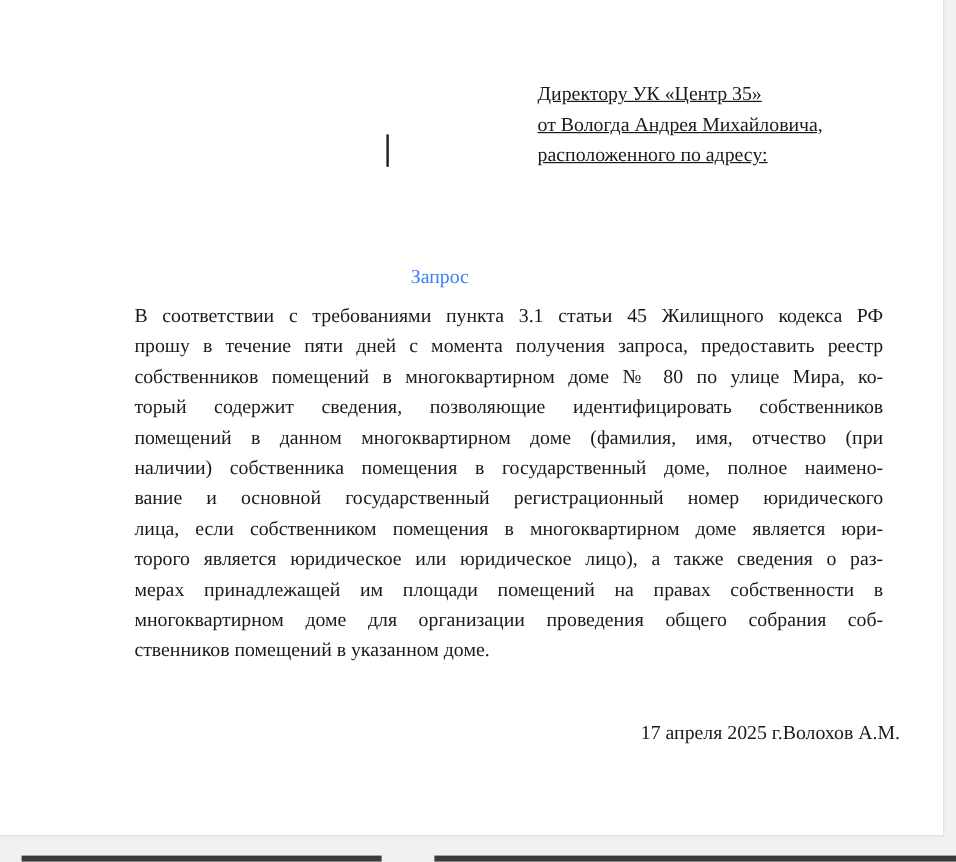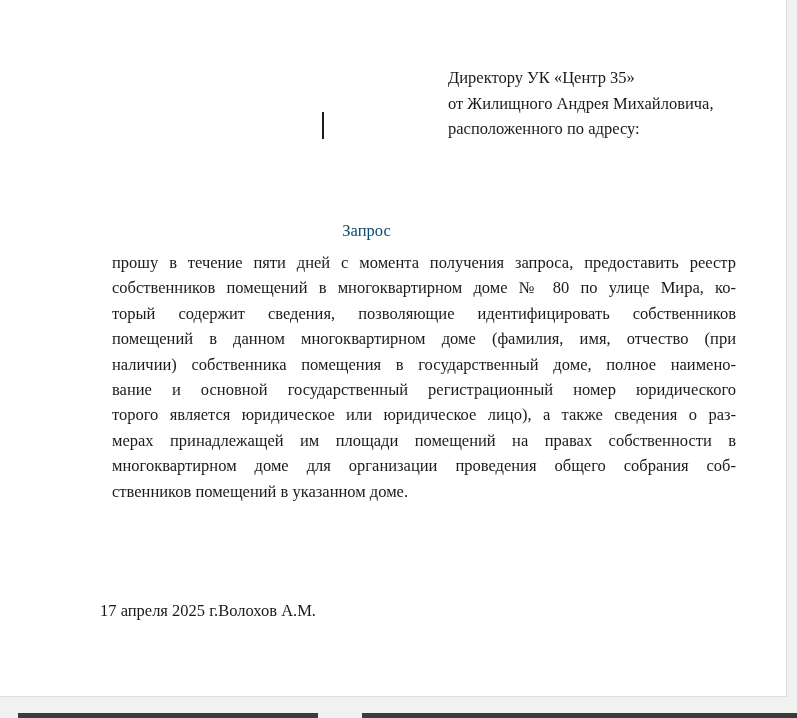--- a/index.html
+++ b/index.html
@@ -34,20 +34,21 @@
     position: absolute;
     left: 448px;
     top: 65px;
     width: 300px;
   }
   .addressee .line {
     font-size: 16.5px;
     line-height: 25.5px;
     color: #1a1a1a;
     white-space: pre;
+    text-decoration: underline;
   }
 
   
   .caret {
     position: absolute;
     left: 322px;
     top: 112px;
     width: 2px;
     height: 27px;
     background: #1c1c1c;
@@ -55,21 +56,21 @@
 
   
   .doc-title {
     position: absolute;
     left: 0;
     top: 220px;
     width: 727px;
     text-align: center;
     font-size: 16.5px;
     line-height: 22px;
-    color: #0c4a6e;
+    color: #3b82f6;
   }
   .doc-title .inner {
     display: inline-block;
     margin-left: 6px;
   }
 
   
   .body-block {
     position: absolute;
     left: 112px;
@@ -85,25 +86,25 @@
     white-space: pre-wrap;
   }
   .body-block .bline.last {
     text-align: center;
     text-align-last: left;
   }
 
   
   .footer-row {
     position: absolute;
-    left: 100px;
+    left: 126px;
     top: 600px;
     width: 624px;
     display: flex;
-    justify-content: flex-start;
+    justify-content: flex-end;
     align-items: baseline;
   }
   .footer-row .fitem {
     font-size: 16.5px;
     line-height: 22px;
     color: #1a1a1a;
     white-space: pre;
   }
 
   
@@ -140,37 +141,39 @@
     background: #3b3b3d;
   }
 </style>
 </head>
 <body>
 
 <div class="page">
 
   <div class="addressee">
     <div class="line">Директору УК «Центр 35»</div>
-    <div class="line">от Жилищного Андрея Михайловича,</div>
+    <div class="line">от Вологда Андрея Михайловича,</div>
     <div class="line">расположенного по адресу:</div>
   </div>
 
   <div class="caret"></div>
 
   <div class="doc-title">
     <span class="inner">Запрос</span>
   </div>
 
   <div class="body-block">
+    <div class="bline">В соответствии с требованиями пункта 3.1 статьи 45 Жилищного кодекса РФ</div>
     <div class="bline">прошу в течение пяти дней с момента получения запроса, предоставить реестр</div>
     <div class="bline">собственников помещений в многоквартирном доме № 80 по улице Мира, ко-</div>
     <div class="bline">торый содержит сведения, позволяющие идентифицировать собственников</div>
     <div class="bline">помещений в данном многоквартирном доме (фамилия, имя, отчество (при</div>
     <div class="bline">наличии) собственника помещения в государственный доме, полное наимено-</div>
     <div class="bline">вание и основной государственный регистрационный номер юридического</div>
+    <div class="bline">лица, если собственником помещения в многоквартирном доме является юри-</div>
     <div class="bline">торого является юридическое или юридическое лицо), а также сведения о раз-</div>
     <div class="bline">мерах принадлежащей им площади помещений на правах собственности в</div>
     <div class="bline">многоквартирном доме для организации проведения общего собрания соб-</div>
     <div class="bline last">ственников помещений в указанном доме.</div>
   </div>
 
   <div class="footer-row">
     <div class="fitem">17 апреля 2025 г.</div>
     <div class="fitem">Волохов А.М.</div>
   </div>

